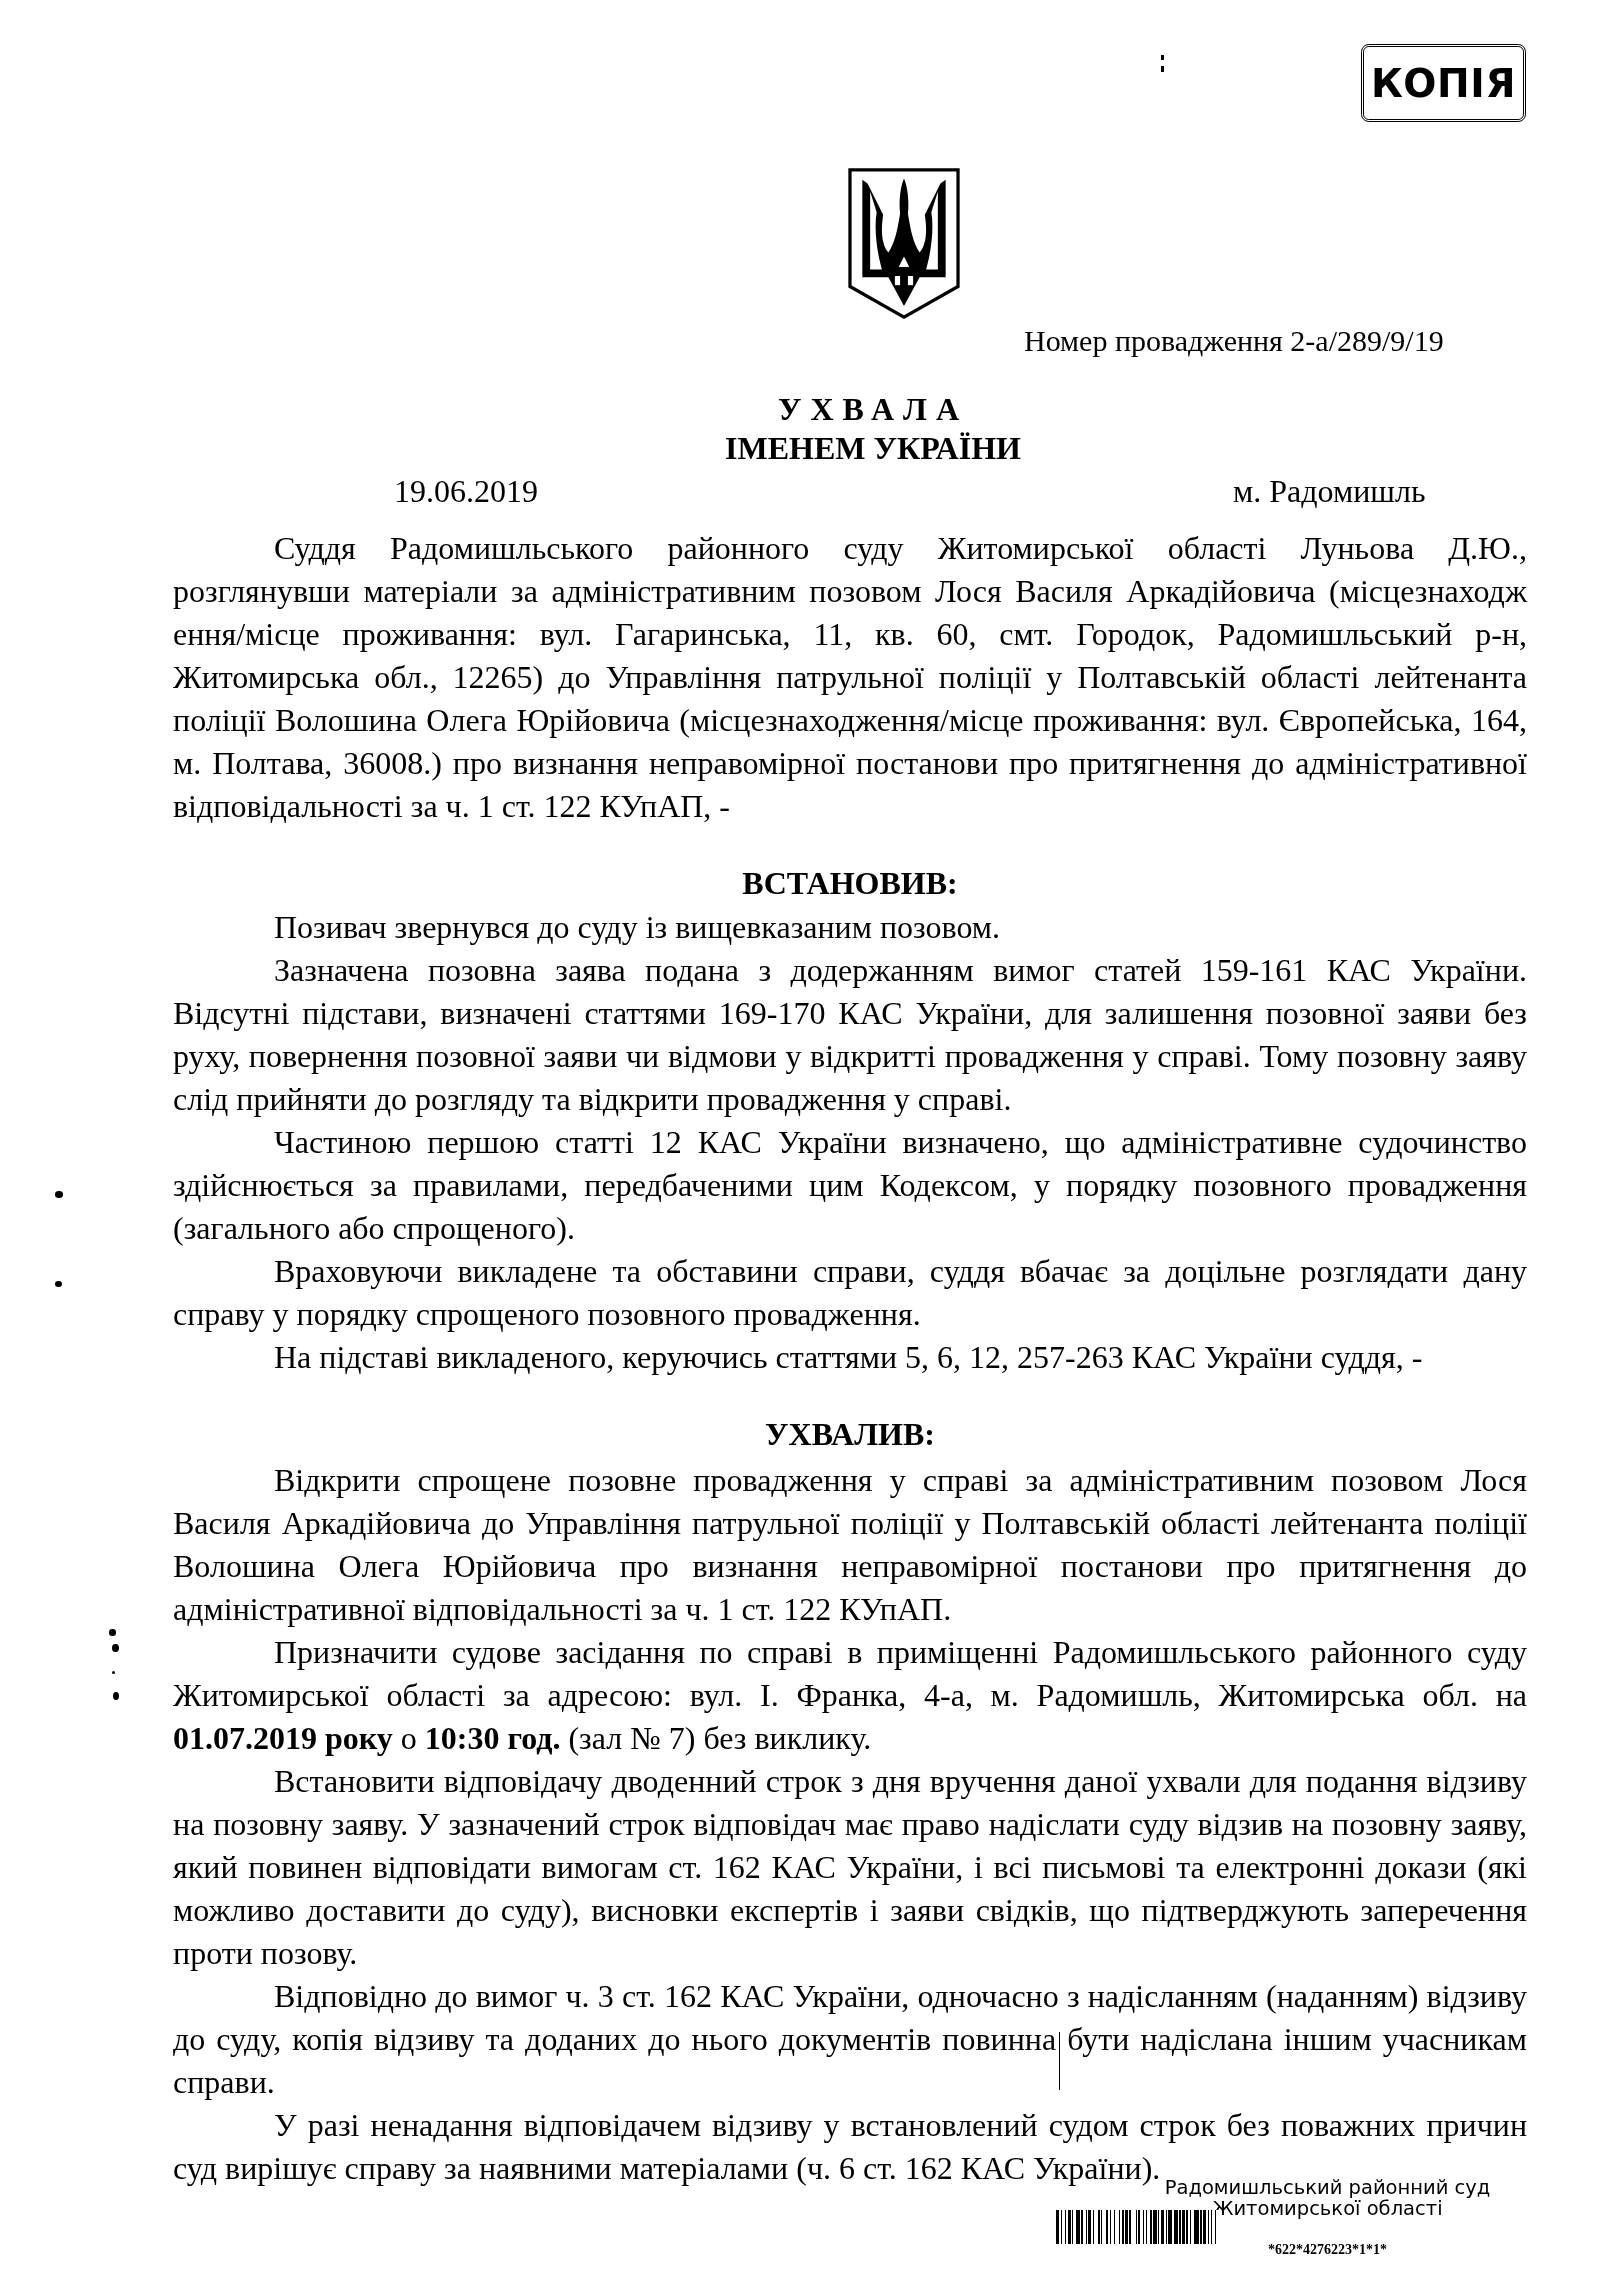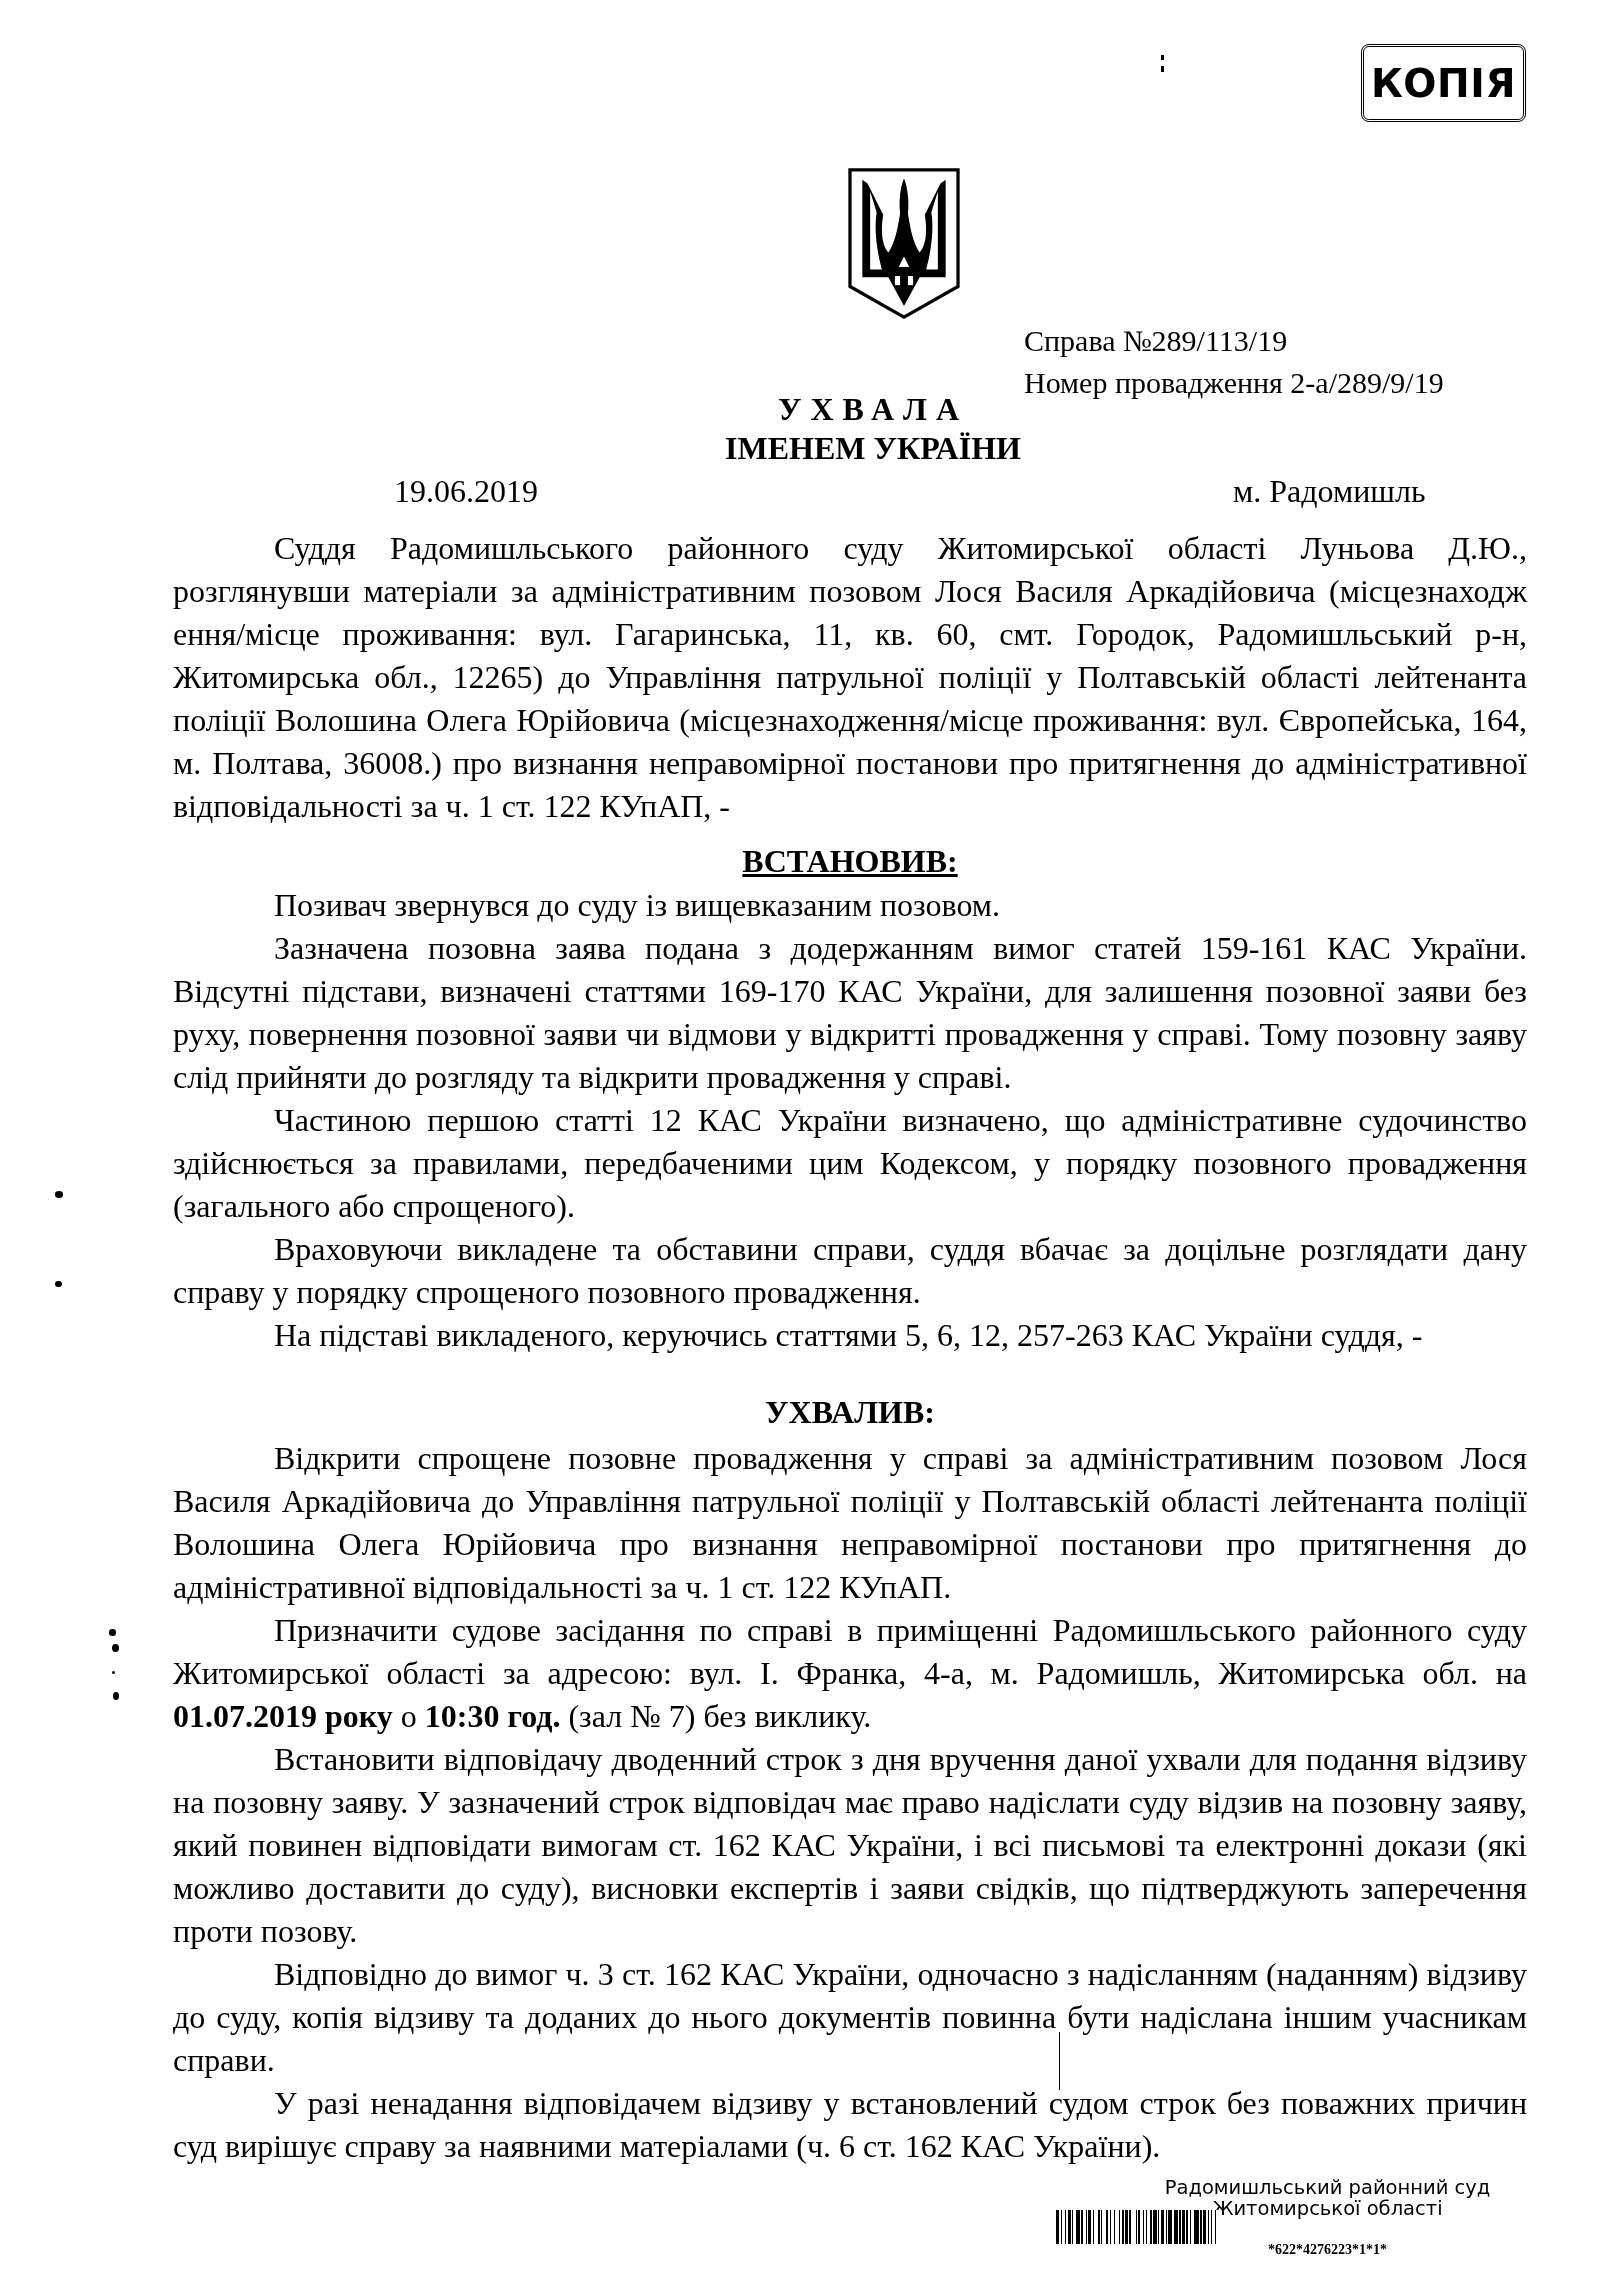--- a/index.html
+++ b/index.html
@@ -20,21 +20,21 @@
     .title { position: absolute; left: 0; width: 1616px; text-align: center; font-weight: bold; font-size: 32px; }
     .title-1 { top: 391px; letter-spacing: 9px; padding-left: 130px; box-sizing: border-box; }
     .title-2 { top: 430px; padding-left: 130px; box-sizing: border-box; }
 
     .date { position: absolute; left: 394px; top: 473px; font-size: 32px; }
     .city { position: absolute; left: 1233px; top: 473px; font-size: 32px; text-align: center; }
 
     .body { position: absolute; left: 173px; top: 527px; width: 1354px; font-size: 32px; line-height: 43px; }
     .p { text-align: justify; text-indent: 101px; margin: 0; }
     .heading { text-align: center; font-weight: bold; margin: 11.7px 0 3.9px 0; text-indent: 0; padding-left: 0; }
-    .heading.h1 { margin-top: 12px; margin-bottom: 1.3px; text-decoration: underline; }
+    .heading.h1 { margin-top: 34px; margin-bottom: 1.3px; }
     .heading.h2 { margin-top: 34px; margin-bottom: 2.6px; }
     .b { font-weight: bold; }
 
     .speck { position: absolute; background: #000; border-radius: 50%; }
 
     
     .court-label { position: absolute; left: 1039px; width: 577px; text-align: center; font-family: "DejaVu Sans", sans-serif; font-size: 19.5px; line-height: 21px; }
     .court-label.l1 { top: 2177px; }
     .court-label.l2 { top: 2198px; }
     .barcode { position: absolute; left: 1056px; top: 2210px; width: 266px; height: 34px; display: flex; align-items: stretch; gap: 0; }
@@ -57,21 +57,20 @@
     <path d="M3 3 H169 V182 L86 229 L3 182 Z" fill="#fff" stroke="#000" stroke-width="5"></path>
     <path d="M86 16 C80 30 78 52 80 70 C76 95 72 115 62 130 C52 118 50 98 54 72 L30 24 L22 18 L22 168 L62 168 L86 212 L110 168 L150 168 L150 18 L142 24 L118 72 C122 98 120 118 110 130 C100 115 96 95 92 70 C94 52 92 30 86 16 Z" fill="#000"></path>
     <path d="M34 36 L34 156 L52 156 L48 140 C44 120 40 92 44 68 Z" fill="#fff"></path>
     <path d="M138 36 L138 156 L120 156 L124 140 C128 120 132 92 128 68 Z" fill="#fff"></path>
     <path d="M86 136 L78 152 L94 152 Z" fill="#fff"></path>
     <rect x="72" y="166" width="8" height="14" fill="#fff"></rect>
     <rect x="92" y="166" width="8" height="14" fill="#fff"></rect>
   </svg>
 
   <div class="case-info">
-    <div>Справа №289/113/19</div>
     <div>Номер провадження 2-а/289/9/19</div>
   </div>
 
   <div class="title title-1">УХВАЛА</div>
   <div class="title title-2">ІМЕНЕМ УКРАЇНИ</div>
 
   <div class="date">19.06.2019</div>
   <div class="city">м. Радомишль</div>
 
   <div class="body">

